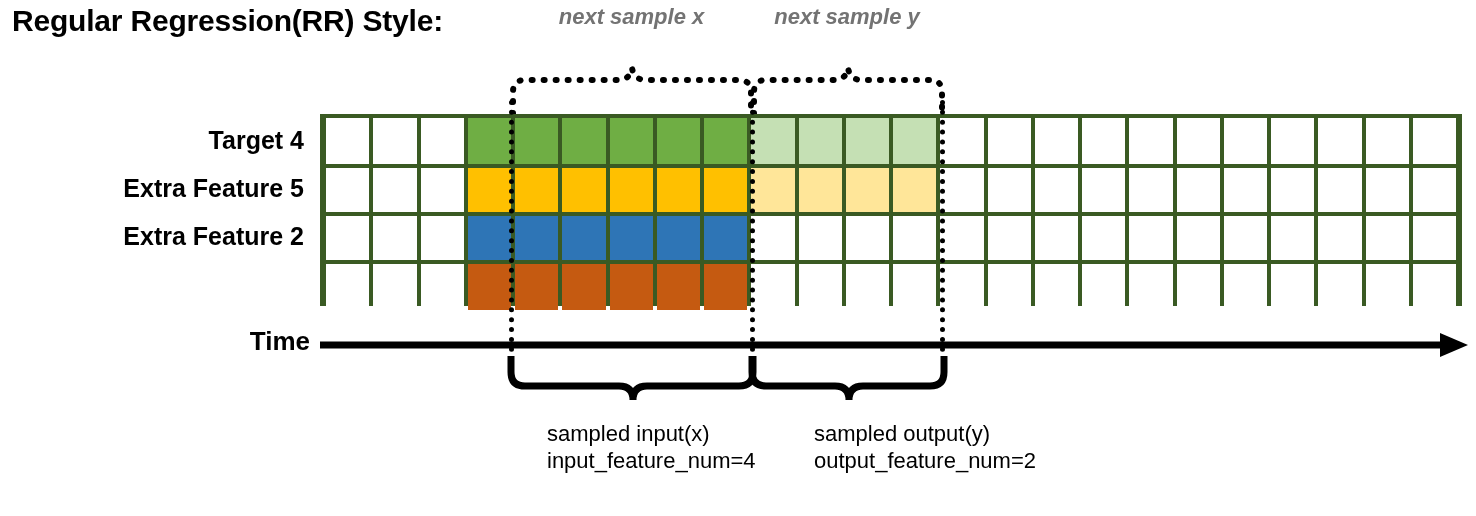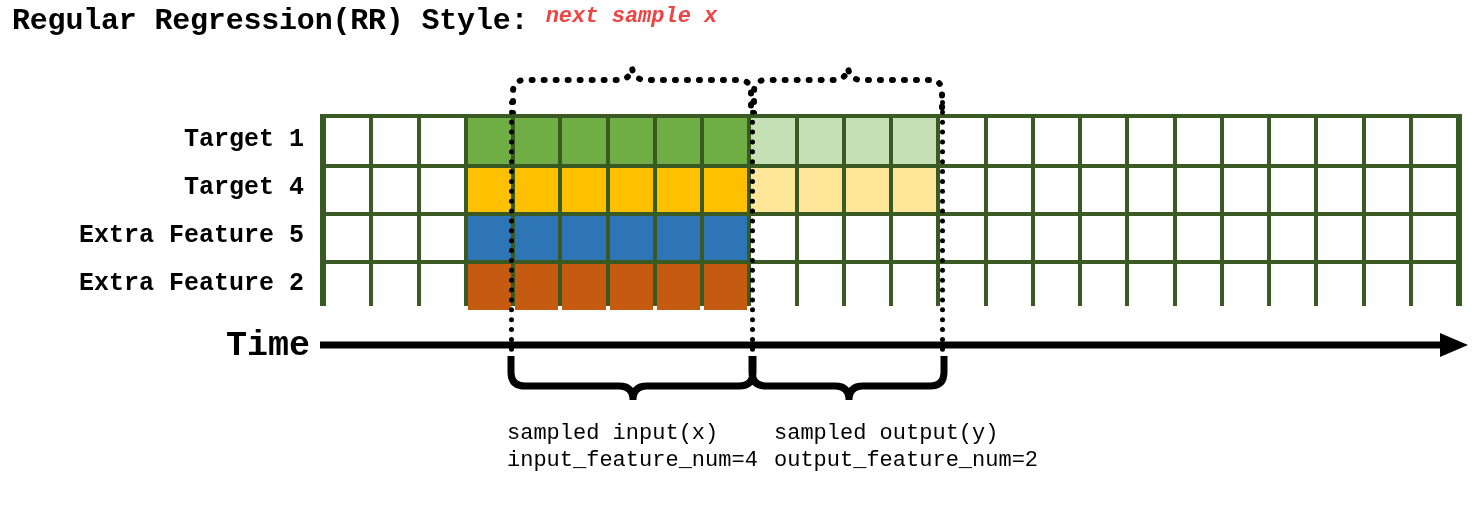--- a/index.html
+++ b/index.html
@@ -1,17 +1,17 @@
 <!DOCTYPE html>
 <html><head>
 <meta charset="utf-8">
 <style>
   html,body{margin:0;padding:0;background:#ffffff;}
   body{width:1476px;height:516px;font-family:"Liberation Sans",sans-serif;overflow:hidden;}
-  #root{position:relative;width:1476px;height:391px;font-family:Liberation Mono, monospace;}
+  #root{position:relative;width:1476px;height:391px;}
 
   
   .title{
     position:absolute;left:12px;top:4px;
     font-size:30px;font-weight:700;color:#000;
     letter-spacing:-0.2px;white-space:nowrap;
   }
 
   
   .rowlabels{position:absolute;left:0px;top:116px;width:312px;}
@@ -43,63 +43,64 @@
   .gcell.c-amber{background:#ffc000;}
   .gcell.c-blue{background:#2e75b6;}
   .gcell.c-orange{background:#c55a11;}
   .gcell.c-lgreen{background:#c5e0b4;}
   .gcell.c-lamber{background:#ffe699;}
   .gcell.c-white{background:#ffffff;}
 
   
   .timelabel{
     position:absolute;left:200px;top:326px;width:110px;
-    text-align:right;font-size:35px;font-weight:700;color:#000;
+    text-align:right;font-size:26px;font-weight:700;color:#000;
   }
   .timeaxis{position:absolute;left:320px;top:331px;width:1150px;height:30px;}
 
   
   .vguide{
     position:absolute;width:0;
     border-left:5px dotted #000;
   }
 
   
   .topbrace{position:absolute;}
   .bracelabel{
     position:absolute;font-size:22px;font-style:italic;font-weight:600;
-    color:#ef4444;white-space:nowrap;text-align:center;
+    color:#737373;white-space:nowrap;text-align:center;
   }
 
   
   .botbrace{position:absolute;}
   .caption{
     position:absolute;font-size:22px;color:#000;white-space:nowrap;
     line-height:27px;
+    margin-left:40px;
   }
   .caption div{white-space:nowrap;}
 </style>
 </head>
 <body>
 
 <div id="root">
 
   <div class="title">Regular Regression(RR) Style:</div>
 
   <div class="bracelabel" style="left:511px;top:4px;width:241px;">next sample x</div>
   <svg class="topbrace" style="left:508px;top:36px;" width="248" height="78" viewBox="0 0 248 78">
     <path d="M5,78 L5,56 Q5,44 17,44 L110,44 Q122,44 124,32 Q126,44 138,44 L231,44 Q243,44 243,56 L243,78" fill="none" stroke="#000" stroke-width="6" stroke-linecap="round" stroke-dasharray="1 11"></path>
   </svg>
 
+  <div class="bracelabel" style="left:752px;top:4px;width:190px;">next sample y</div>
   <svg class="topbrace" style="left:749px;top:36px;" width="198" height="78" viewBox="0 0 198 78">
     <path d="M5,78 L5,56 Q5,44 17,44 L85,44 Q97,44 99,32 Q101,44 113,44 L181,44 Q193,44 193,56 L193,78" fill="none" stroke="#000" stroke-width="6" stroke-linecap="round" stroke-dasharray="1 11"></path>
   </svg>
 
   <div class="rowlabels">
-    <div class="rowlabel">Target 1</div>
     <div class="rowlabel">Target 4</div>
     <div class="rowlabel">Extra Feature 5</div>
     <div class="rowlabel">Extra Feature 2</div>
   </div>
 
   <div class="grid" id="grid">
       <div class="grow">
         <div class="gcell c-white"></div>
         <div class="gcell c-white"></div>
         <div class="gcell c-white"></div>

